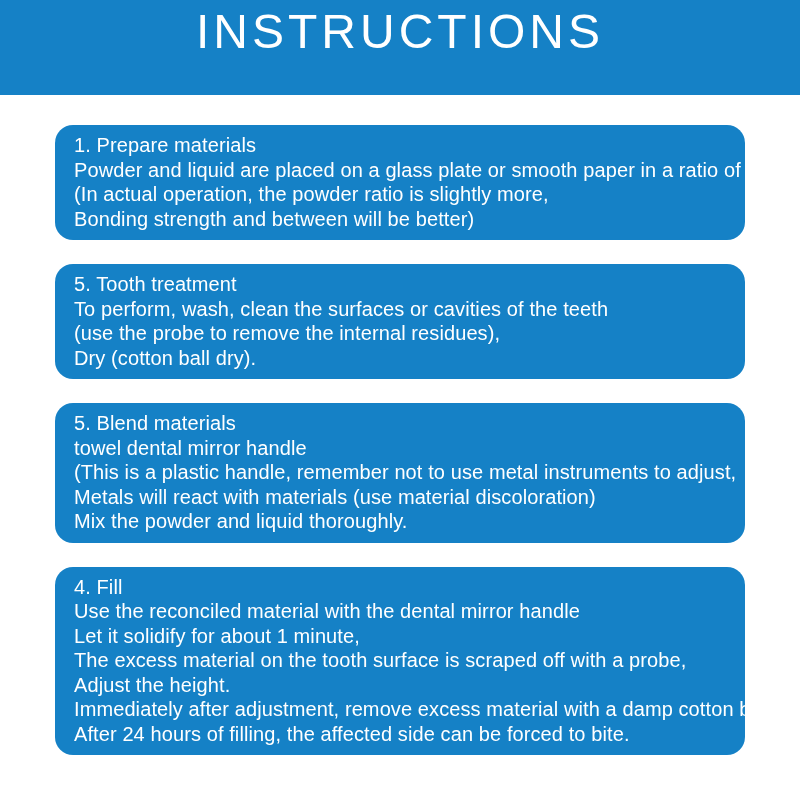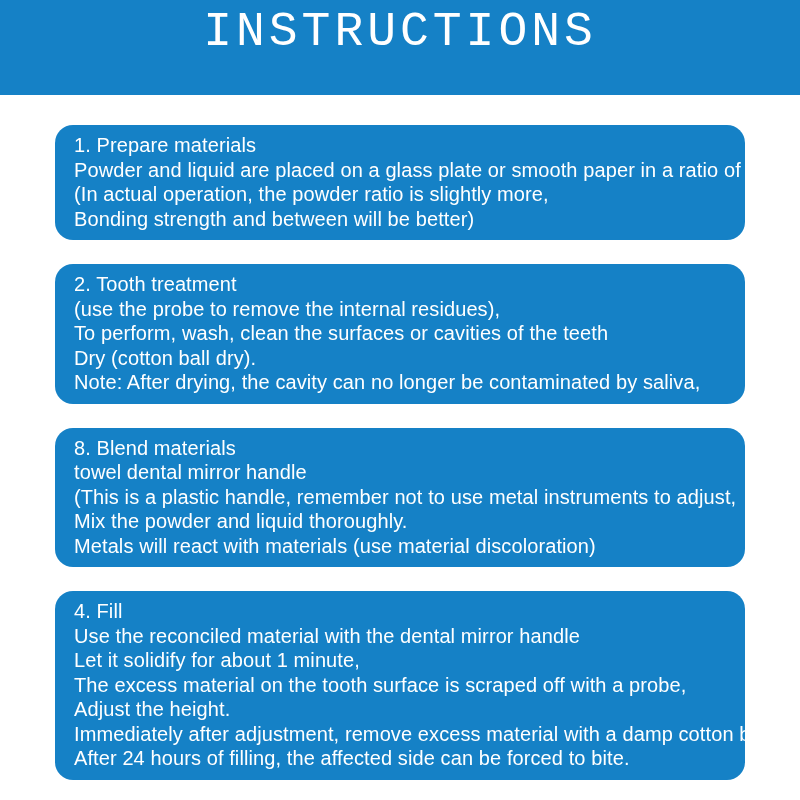--- a/index.html
+++ b/index.html
@@ -14,21 +14,21 @@
   .header-banner {
     width: 800px;
     height: 95px;
     background: var(--primary, #1581c6);
     display: flex;
     align-items: center;
     justify-content: center;
   }
   .page-title {
     color: var(--on-blue, #ffffff);
-    font-family: Liberation Mono, monospace;
+    font-family: Liberation Sans, sans-serif;
     font-weight: 300;
     font-size: 48px;
     letter-spacing: 4px;
     line-height: 1;
     margin-top: 2px;
     white-space: nowrap;
   }
   .instruction-list {
     padding-top: 30px;
   }
@@ -61,36 +61,35 @@
   <section class="card">
     <p class="step">1. Prepare materials</p>
     <div class="lines">
         <p>Powder and liquid are placed on a glass plate or smooth paper in a ratio of 2:1</p>
         <p>(In actual operation, the powder ratio is slightly more,</p>
         <p>Bonding strength and between will be better)</p>
       </div>
   </section>
 
   <section class="card">
-    <p class="step">2. Tooth treatment</p>
+    <p class="step">5. Tooth treatment</p>
     <div class="lines">
+        <p>To perform, wash, clean the surfaces or cavities of the teeth</p>
         <p>(use the probe to remove the internal residues),</p>
-        <p>To perform, wash, clean the surfaces or cavities of the teeth</p>
         <p>Dry (cotton ball dry).</p>
-        <p>Note: After drying, the cavity can no longer be contaminated by saliva,</p>
       </div>
   </section>
 
   <section class="card">
-    <p class="step">8. Blend materials</p>
+    <p class="step">5. Blend materials</p>
     <div class="lines">
         <p>towel dental mirror handle</p>
         <p>(This is a plastic handle, remember not to use metal instruments to adjust,</p>
+        <p>Metals will react with materials (use material discoloration)</p>
         <p>Mix the powder and liquid thoroughly.</p>
-        <p>Metals will react with materials (use material discoloration)</p>
       </div>
   </section>
 
   <section class="card">
     <p class="step">4. Fill</p>
     <div class="lines">
         <p>Use the reconciled material with the dental mirror handle</p>
         <p>Let it solidify for about 1 minute,</p>
         <p>The excess material on the tooth surface is scraped off with a probe,</p>
         <p>Adjust the height.</p>

